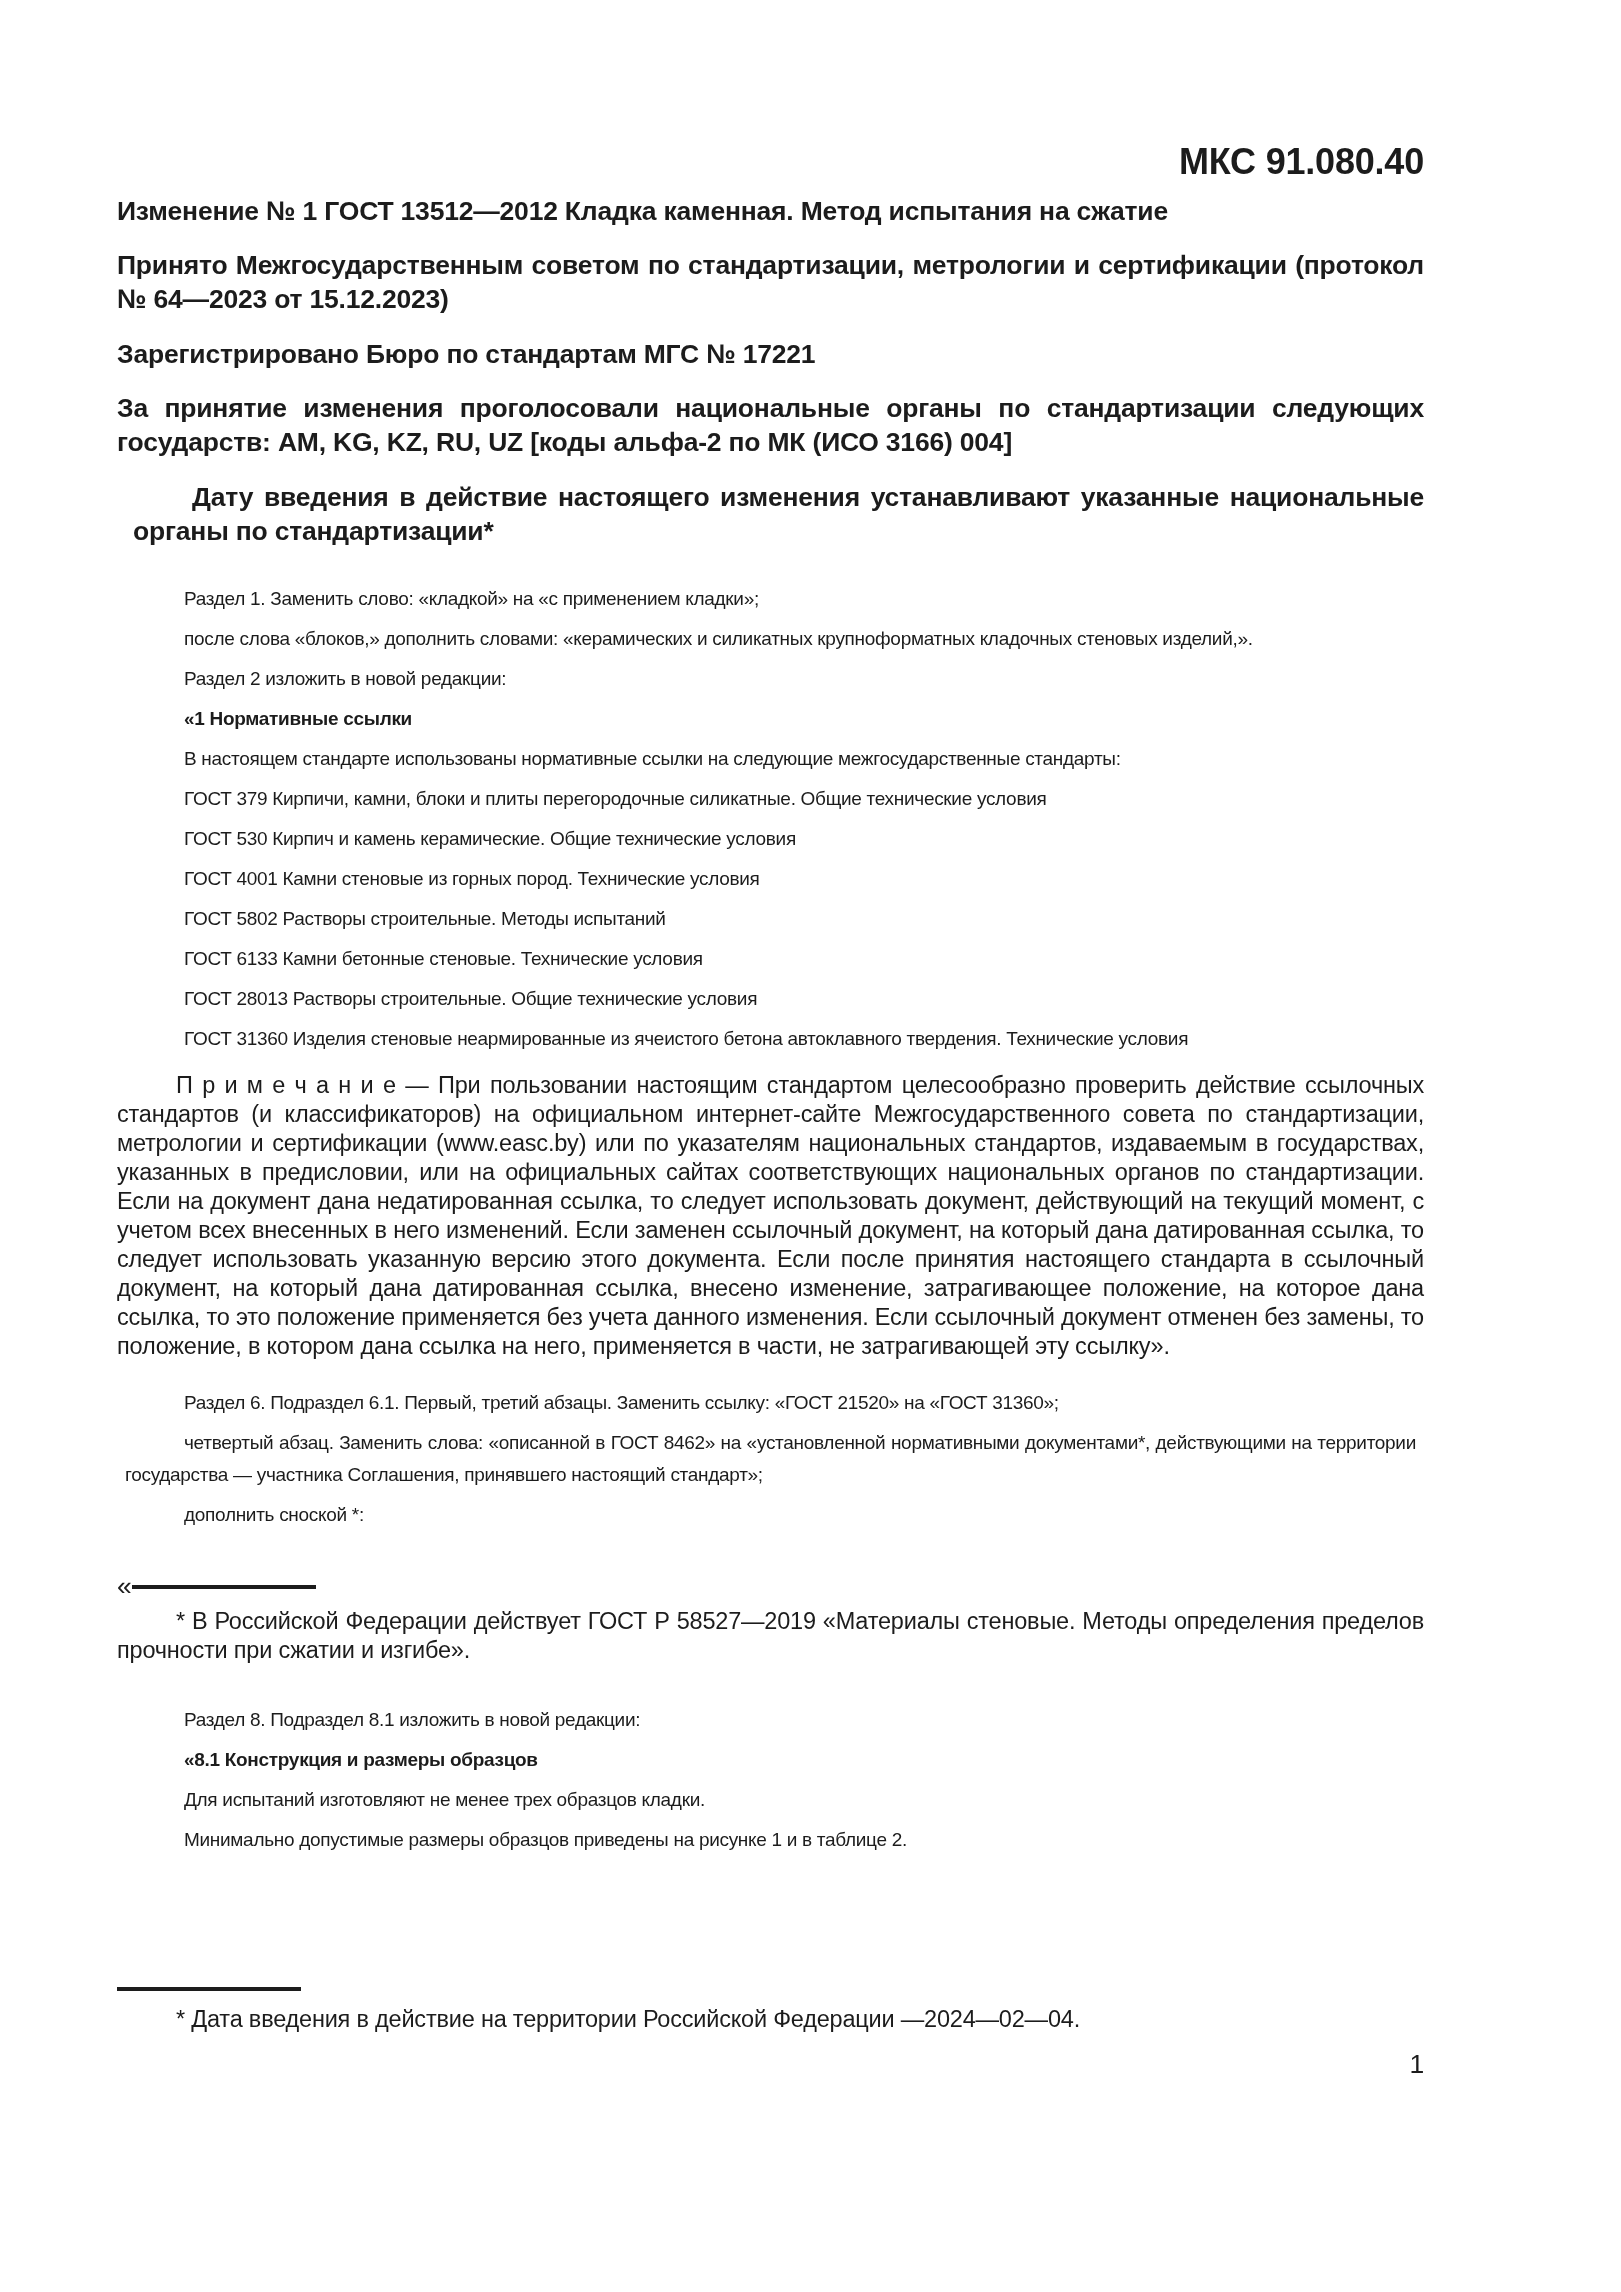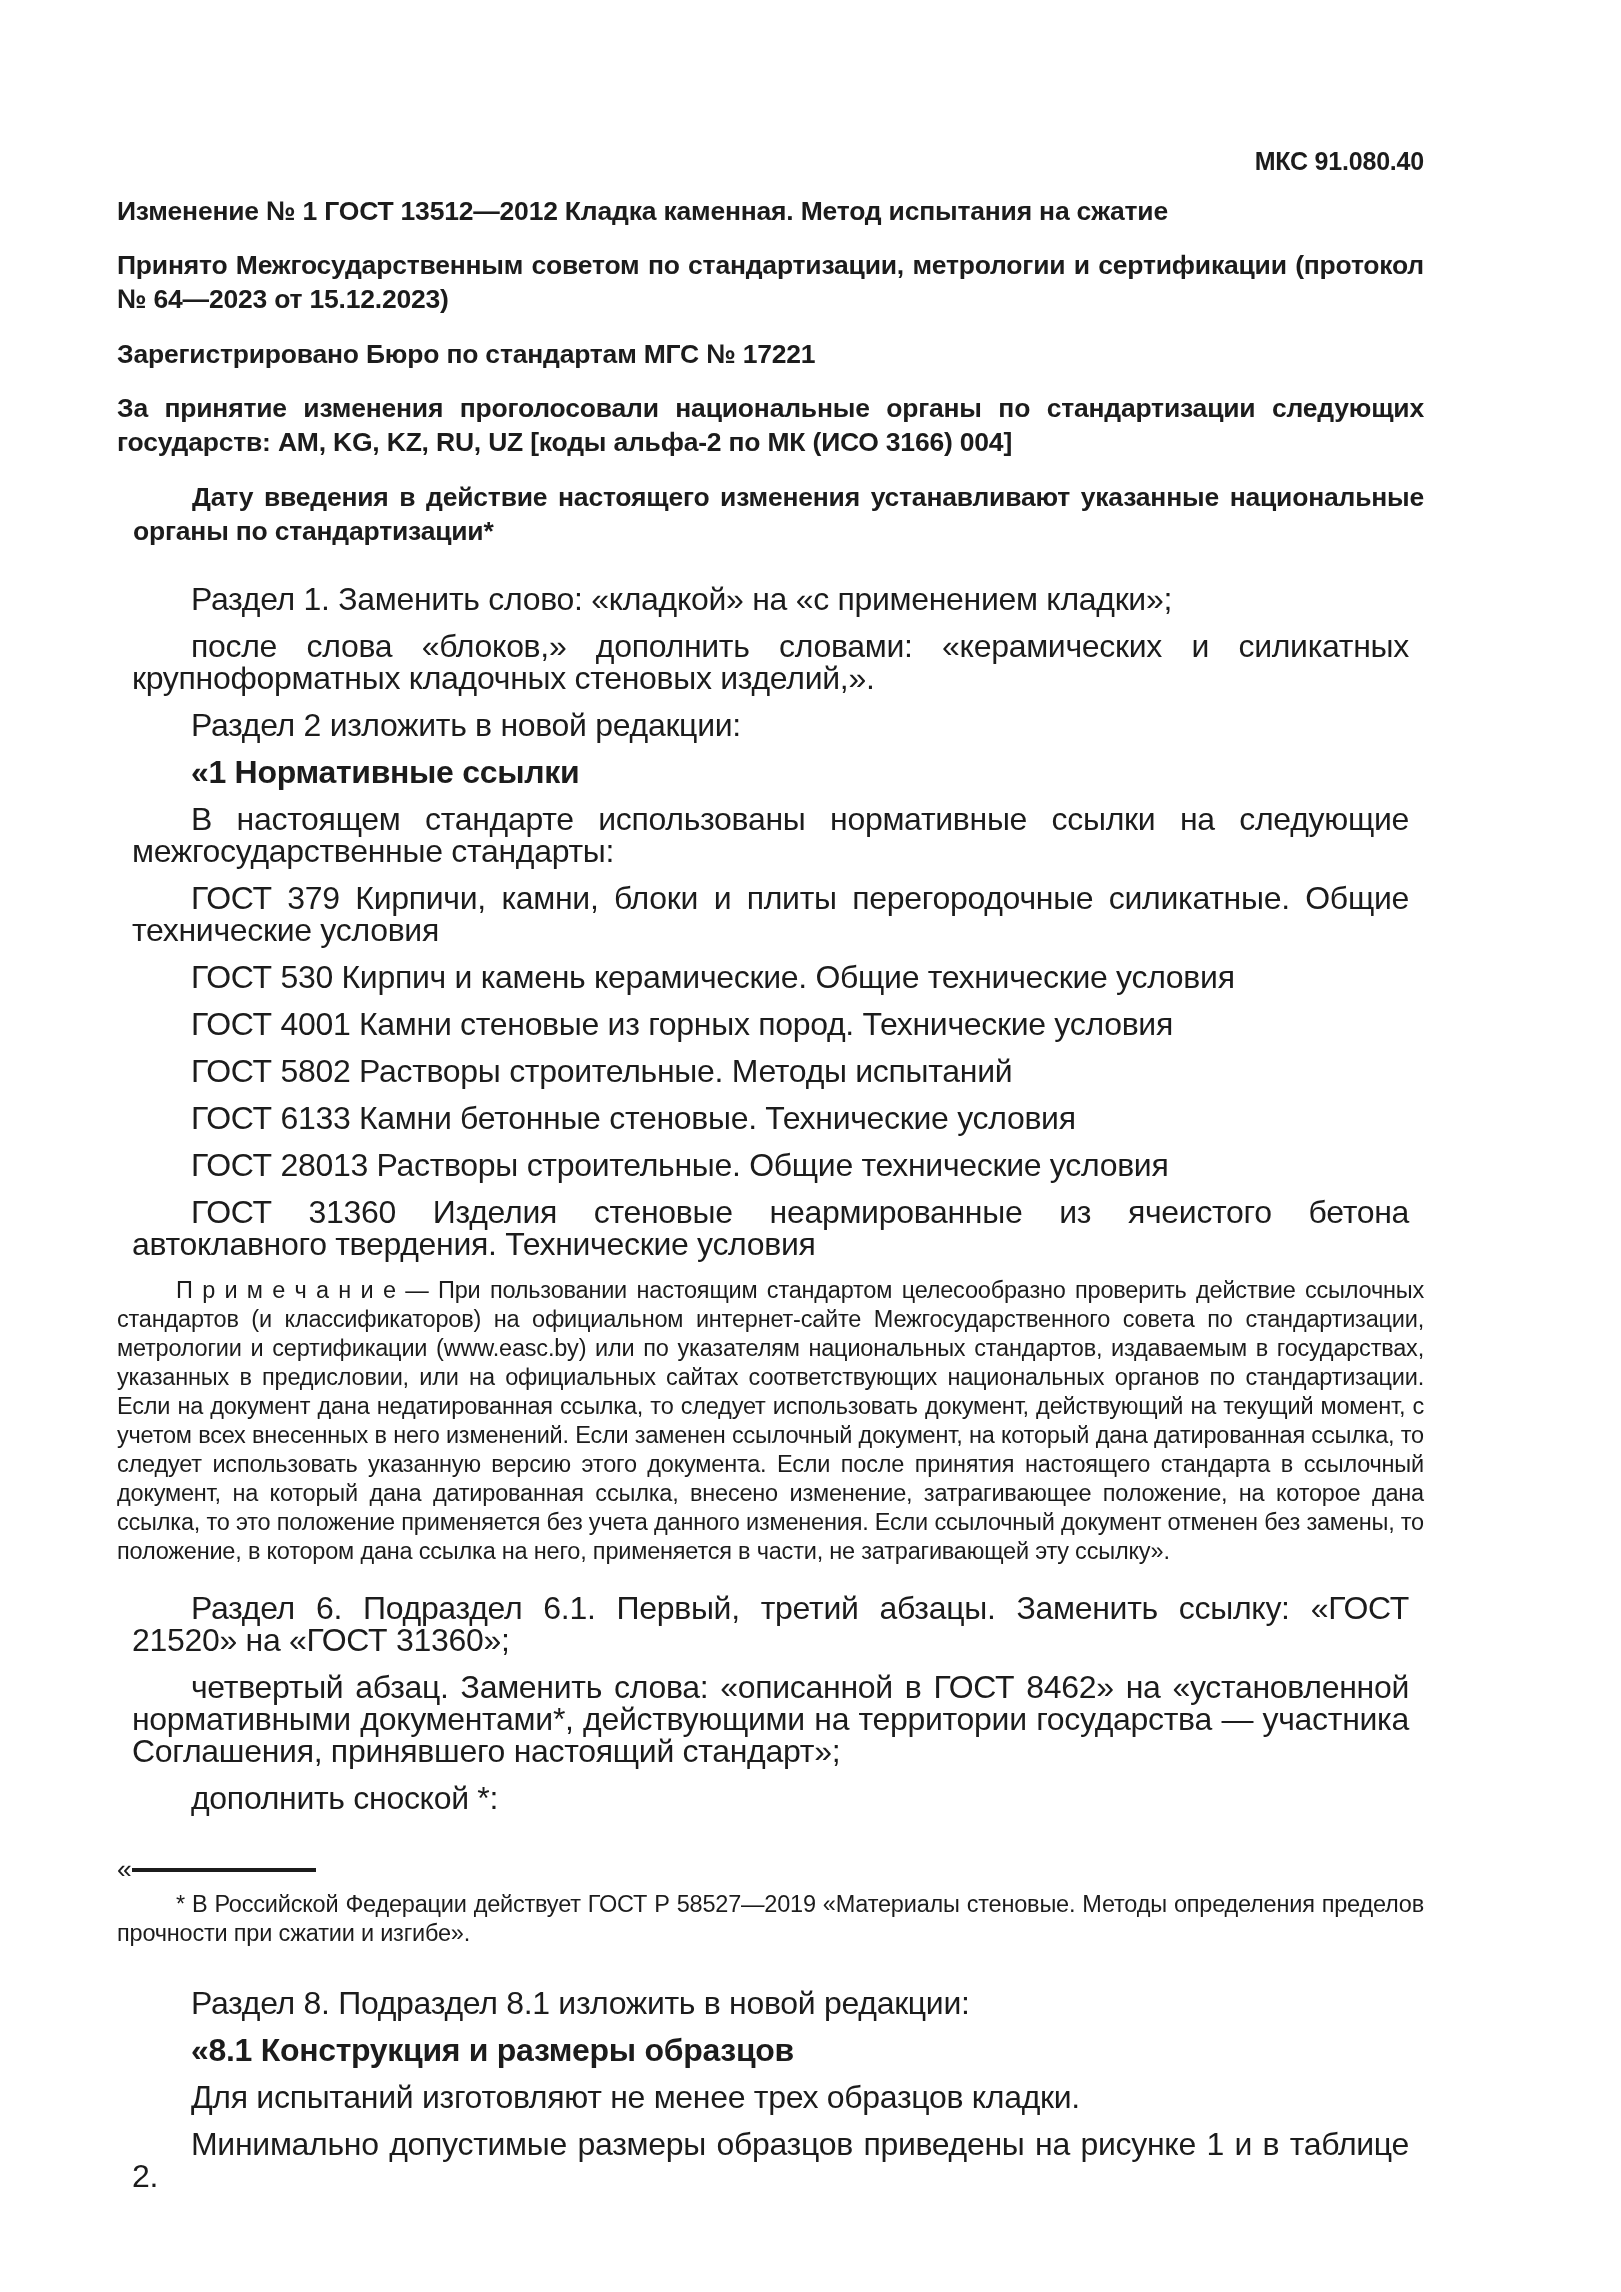--- a/index.html
+++ b/index.html
@@ -17,21 +17,21 @@
   .page {
     position: relative;
     width: 1621px;
     height: 2293px;
     background: #ffffff;
     box-sizing: border-box;
     padding: 145px 197px 0 117px;
   }
   .mks {
     font-weight: bold;
-    font-size: 25px;
+    font-size: 36px;
     line-height: 33px;
     text-align: right;
     margin: 0 0 15.7px 0;
     letter-spacing: -0.2px;
   }
   .hpara {
     font-weight: bold;
     font-size: 26.5px;
     line-height: 34px;
     text-align: justify;
@@ -39,25 +39,25 @@
     letter-spacing: -0.2px;
   }
   .hpara.indent {
     text-indent: 59px;
   }
   .hpara.last {
     margin-bottom: 35px;
     margin-left: 16px;
   }
   .p {
-    font-size: 32px;
+    font-size: 19px;
     line-height: 32px;
     text-align: justify;
     text-indent: 59px;
-    margin: 15px;
+    margin: 8px;
     letter-spacing: -0.3px;
   }
   .p.bold {
     font-weight: bold;
   }
   .note {
     font-size: 23.5px;
     line-height: 29px;
     text-align: justify;
     text-indent: 59px;

